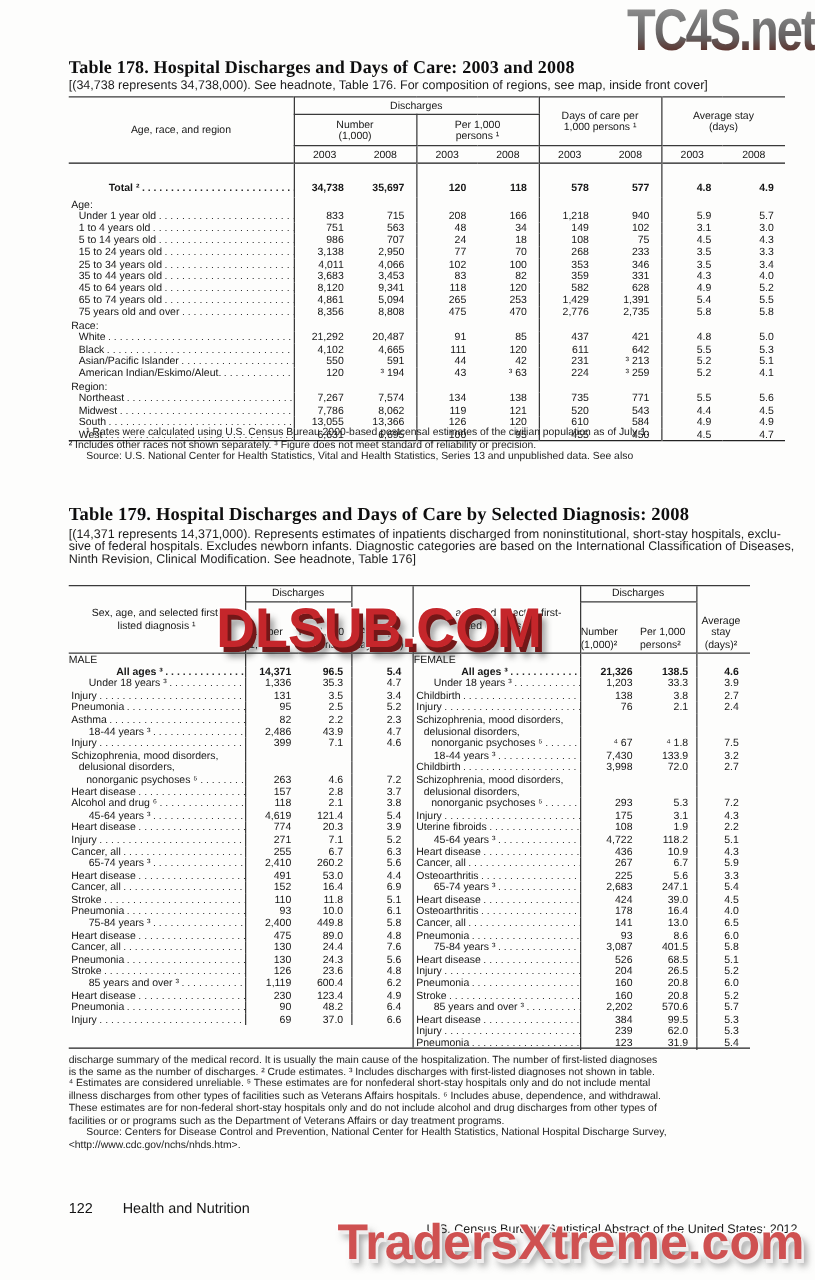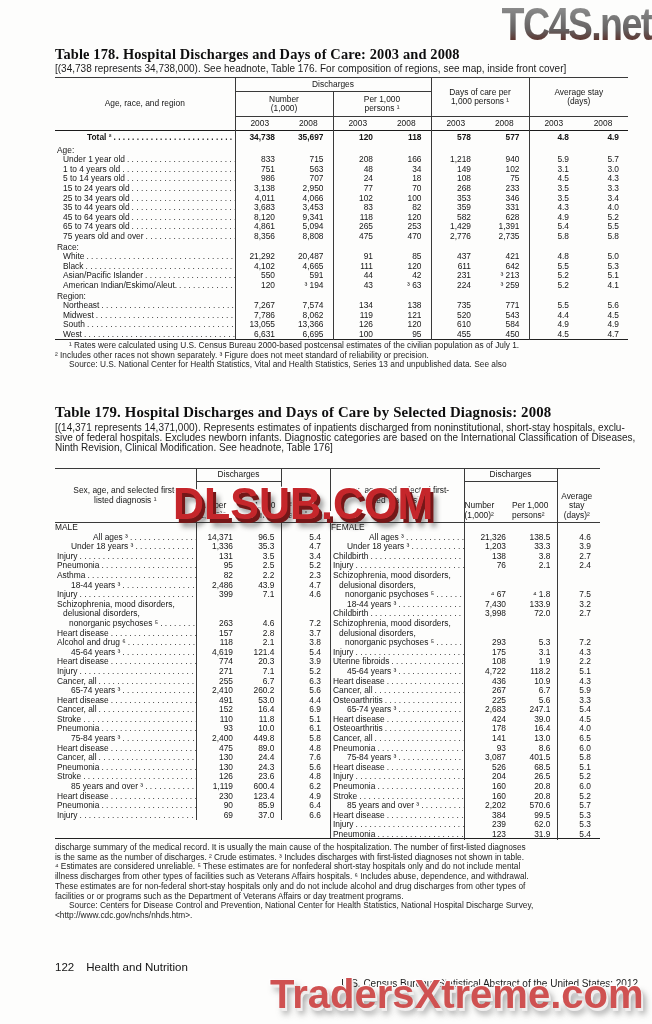--- a/index.html
+++ b/index.html
@@ -35,21 +35,21 @@
   
   .tbl178{width:573px;border-top:1px solid #3a3a3a;border-bottom:1.4px solid #222}
   .tbl178 td.labcol{width:180px}
   .tbl178 thead td{vertical-align:middle;text-align:center}
   .tbl178 .h1 td{height:13px}
   .tbl178 .h2 td{height:24px}
   .tbl178 .h3 td{height:13px}
   .tbl178 .bb{border-bottom:1px solid #3a3a3a}
   .tbl178 tbody tr:first-child td{border-top:1.6px solid #1b1b1b}
   .tbl178 .num{padding-right:9px}
-  .tbl178 .r-total td{font-weight:bold;padding-top:2px;padding-bottom:2px}
+  .tbl178 .r-total td{font-weight:bold;padding-top:15px;padding-bottom:2px}
   .tbl178 .r-total .txt{padding-left:32px}
   .tbl178 .r-sec td{padding-top:1px}
   .tbl178 .r-sec .txt{padding-left:2px}
   .tbl178 .r-sec .dots::before{content:""}
   .tbl178 .r-data .txt{padding-left:8px}
 
   
   .wrap179{width:545px;height:369px;border-top:1px solid #3a3a3a;border-bottom:1.4px solid #222;
            display:flex;align-items:stretch}
   .half{height:100%}
@@ -64,39 +64,39 @@
   .tbl179 .stub .narrow{max-width:112px}
   .tbl179 .hval{text-align:left;vertical-align:bottom;white-space:normal;
                 line-height:9.4px;padding-right:4px;padding-bottom:2px}
   .tbl179 tbody tr:first-child td{border-top:1px solid #3a3a3a}
   .tbl179 .num{padding-right:6px}
   .tbl179 .avg{padding-right:9px}
   .half-l .labcol{width:141px}.half-l .c1{width:43px}.half-l .c2{width:42px}.half-l .c3{width:49px}
   .half-r .labcol{width:133px}.half-r .c1{width:48px}.half-r .c2{width:45px}.half-r .c3{width:43px}
   .tbl179 .r-sex .lab{justify-content:flex-start}
   .tbl179 .r-sex .dots::before{content:""}
-  .tbl179 .r-all td{font-weight:normal}
+  .tbl179 .r-all td{font-weight:bold}
   .tbl179 .r-all .txt{padding-left:38px}
   .tbl179 .r-age .txt{padding-left:16px}
   .tbl179 .r-diag .txt{padding-left:2px}
   .tbl179 .r-wrap .txt{padding-left:2px}
   .tbl179 .r-wrap .dots::before{content:""}
   .tbl179 .r-wrap2 .txt{padding-left:8px}
   .tbl179 .r-wrap2 .dots::before{content:""}
   .tbl179 .r-wrap3 .txt{padding-left:14px}
   .tbl179 .r-fill .dots::before{content:""}
 
   
   .fnblock{font-size:8.3px;line-height:9.7px;color:#1c1c1c}
   .fnblock .fn{white-space:nowrap}
   .fnblock .r-ind{text-indent:14px}
 
   
   .pagefoot{font-size:11.5px;color:#141414}
-  .pagefoot .pgnum{margin-right:12px}
+  .pagefoot .pgnum{margin-right:24px}
   .srcline{font-size:10px;color:#1c1c1c;white-space:nowrap}
 
   
   .wm{font-weight:bold;pointer-events:none}
   .wm-top{
     top:-4px;right:0;font-size:47px;letter-spacing:-2px;
     transform:scaleX(.80);transform-origin:100% 0;
     background:linear-gradient(180deg,#999 8%,#787878 40%,#646060 62%,#5c322c 82%,#4c241f 100%);
     -webkit-background-clip:text;background-clip:text;color:transparent;
   }
@@ -861,21 +861,21 @@
             <td class="num avg bl">4.9</td>
           </tr>
           <tr class="r-diag">
             <td>
               <div class="lab">
                 <span class="txt">Pneumonia</span>
                 <span class="dots"></span>
               </div>
             </td>
             <td class="num bl">90</td>
-            <td class="num">85.9</td>
+            <td class="num">48.2</td>
             <td class="num avg bl">6.4</td>
           </tr>
           <tr class="r-diag">
             <td>
               <div class="lab">
                 <span class="txt">Injury</span>
                 <span class="dots"></span>
               </div>
             </td>
             <td class="num bl">69</td>

